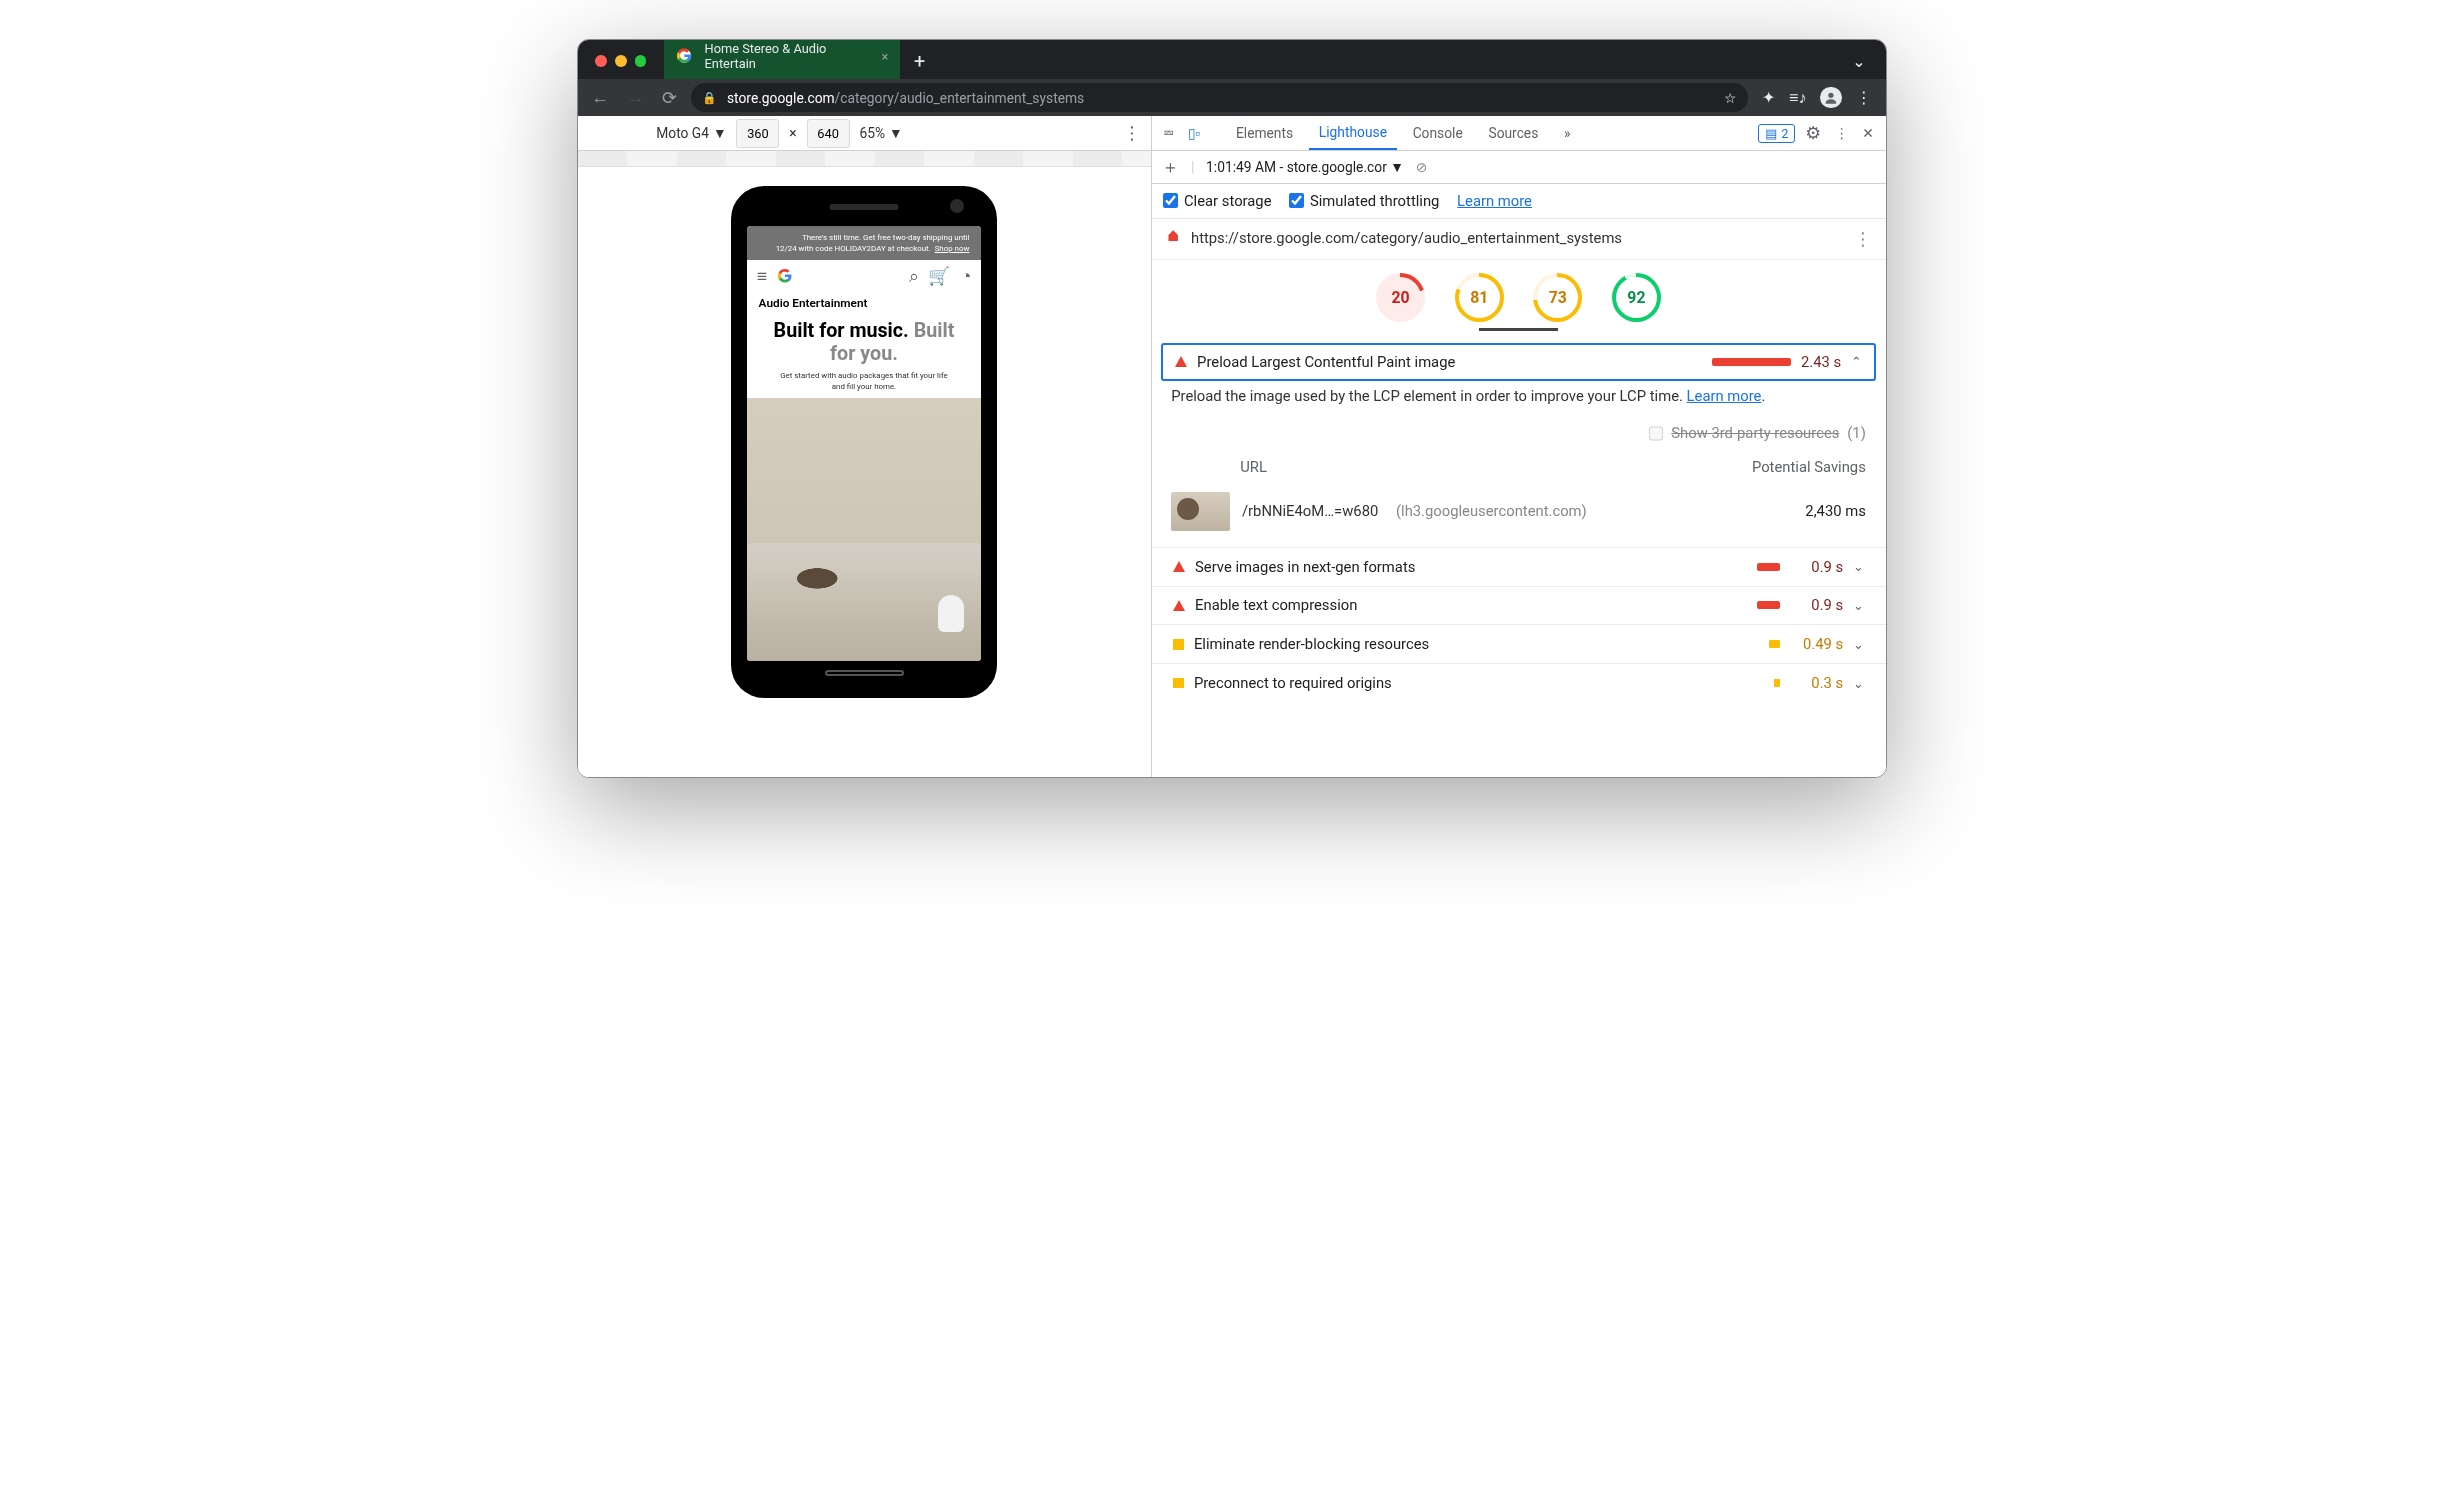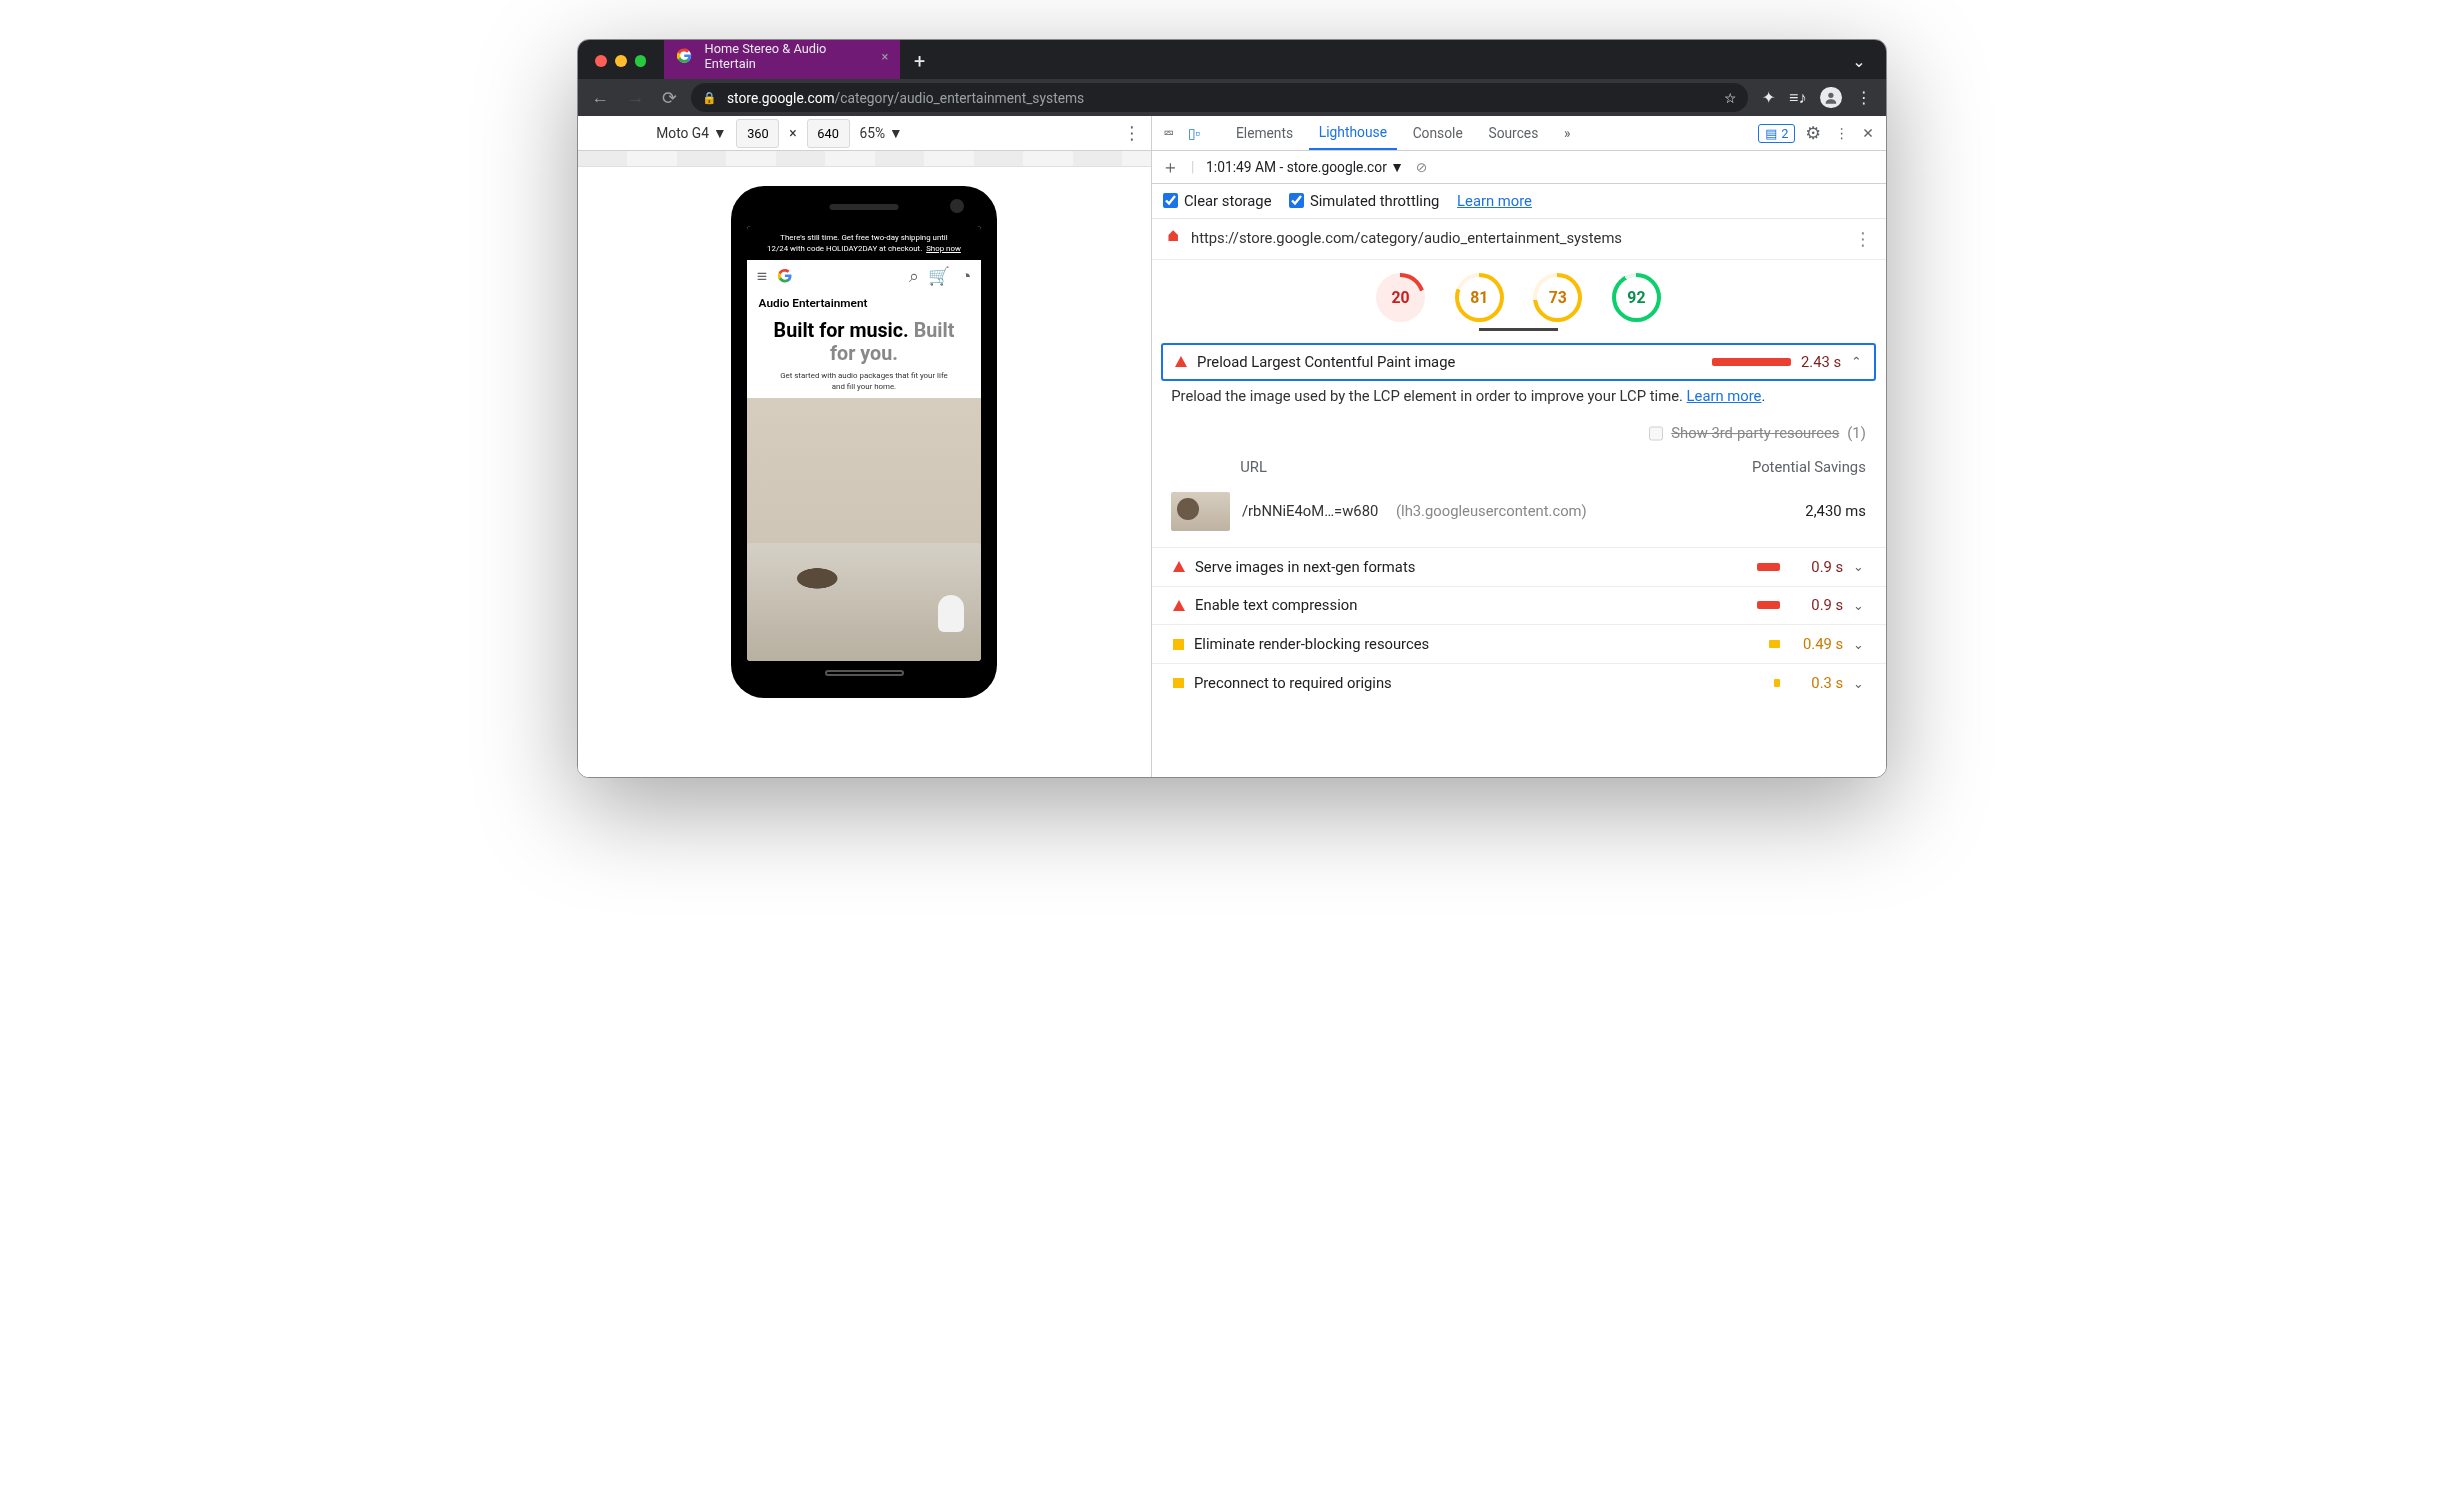--- a/index.html
+++ b/index.html
@@ -3,21 +3,21 @@
 <meta charset="utf-8">
 <style>
   * { margin:0; padding:0; box-sizing:border-box; font-family: -apple-system, BlinkMacSystemFont, "Segoe UI", Roboto, sans-serif; }
   body { background:#fff; width:2463px; height:1506px; display:flex; justify-content:center; align-items:flex-start; padding:39px 0 0; }
   .shadow-wrap { filter: drop-shadow(0 29.6px 49px rgba(0,0,0,.35)); }
   .window { width:1310px; height:739px; border-radius:11.8px; overflow:hidden; background:#fff; border:1px solid #888; display:flex; flex-direction:column; }
   .titlebar { background:#202124; height:39px; display:flex; align-items:flex-end; padding:0 9.9px; }
   .traffic { display:flex; gap:7.9px; padding:0 7.9px 11.8px; }
   .tl { width:11.8px; height:11.8px; border-radius:50%; }
   .tl.r{background:#ff5f56;} .tl.y{background:#ffbd2e;} .tl.g{background:#27c93f;}
-  .tab { background:#701a75; color:#e8eaed; font-size:12.8px; border-radius:7.9px 7.9px 0 0; padding:7.9px 11.8px; display:flex; align-items:center; gap:12px; max-width:236px; margin-left:9.9px;}
+  .tab { background:#14532d; color:#e8eaed; font-size:12.8px; border-radius:7.9px 7.9px 0 0; padding:7.9px 11.8px; display:flex; align-items:center; gap:12px; max-width:236px; margin-left:9.9px;}
   .tab .x{margin-left:auto; color:#9aa0a6;}
   .newtab { color:#e8eaed; font-size:19.7px; padding:0 13.8px 5.9px; }
   .tab-spacer{flex:1;}
   .chev-btn{color:#e8eaed; padding:0 9.9px 7.9px;}
   .addrbar { background:#35363a; height:37px; display:flex; align-items:center; padding:0 9.9px; gap:9.9px; color:#9aa0a6; }
   .addrbar .nav { font-size:17.7px; padding:0 3.9px; color:#9aa0a6;}
   .urlbox { flex:1; background:#202124; border-radius:19.7px; height:29.6px; display:flex; align-items:center; padding:0 11.8px; gap:9.9px; color:#e8eaed; font-size:13.8px;}
   .urlbox .lock{font-size:11.8px;}
   .urlbox .host{color:#fff;}
   .urlbox .path{color:#9aa0a6;}
@@ -31,21 +31,21 @@
   .devicebar { height:35px; border-bottom:1px solid #d0d0d0; display:flex; align-items:center; padding:0 9.9px; gap:9.9px; color:#333; font-size:13.8px;}
   .devicebar .dd{display:flex; align-items:center; gap:3.9px;}
   .dim-input{width:43px; height:29px; border:1px solid #d9d9d9; background:#f5f5f5; text-align:center; font-size:12.8px; border-radius:3px;}
   .devicebar .more{margin-left:auto; font-size:17.7px; color:#5f6368;}
   .ruler { height:15.8px; background:repeating-linear-gradient(90deg,#ececec 0 49px,#f4f4f4 49px 99px); border-bottom:1px solid #e0e0e0;}
   .stage { flex:1; background:#fff; display:flex; justify-content:center; align-items:flex-start; padding:19.7px 0; overflow:hidden;}
   .phone { width:266px; height:512px; background:#000; border-radius:33px; padding:13.8px 15.8px; position:relative; display:flex; flex-direction:column;}
   .phone::before{content:""; position:absolute; top:17.7px; left:50%; transform:translateX(-50%); width:69px; height:5.9px; background:#2a2a2a; border-radius:3.9px;}
   .phone .cam{position:absolute; top:12.8px; right:33px; width:13.8px; height:13.8px; background:#2a2a2a; border-radius:50%;}
   .screen { flex:1; background:#fff; border-radius:3.9px; margin-top:25.6px; overflow:hidden; display:flex; flex-direction:column; font-size:9.9px;}
-  .promo { background:#000000; color:#fff; font-size:7.9px; text-align:center; padding:5.9px 11.8px; line-height:1.4;}
+  .promo { background:#737373; color:#fff; font-size:7.9px; text-align:right; padding:5.9px 11.8px; line-height:1.4;}
   .promo u{text-decoration:underline;}
   .site-hdr{display:flex; align-items:center; padding:5.9px 9.9px; gap:9.9px;}
   .site-hdr .sp{flex:1;}
   .site-body{padding:3.9px 11.8px 0;}
   .site-body h4{font-size:11.8px; font-weight:600;}
   .headline{text-align:center; padding:9.9px 13.8px 3.9px;}
   .headline .b{font-size:19.7px; font-weight:700; line-height:1.15;}
   .headline .g{color:#888;}
   .sub{font-size:7.9px; text-align:center; padding:0 29.6px 5.9px; color:#333; line-height:1.4;}
   .hero{flex:1; background:linear-gradient(#d7cdbf,#c8bfb0); display:flex; align-items:flex-end; justify-content:center;}

